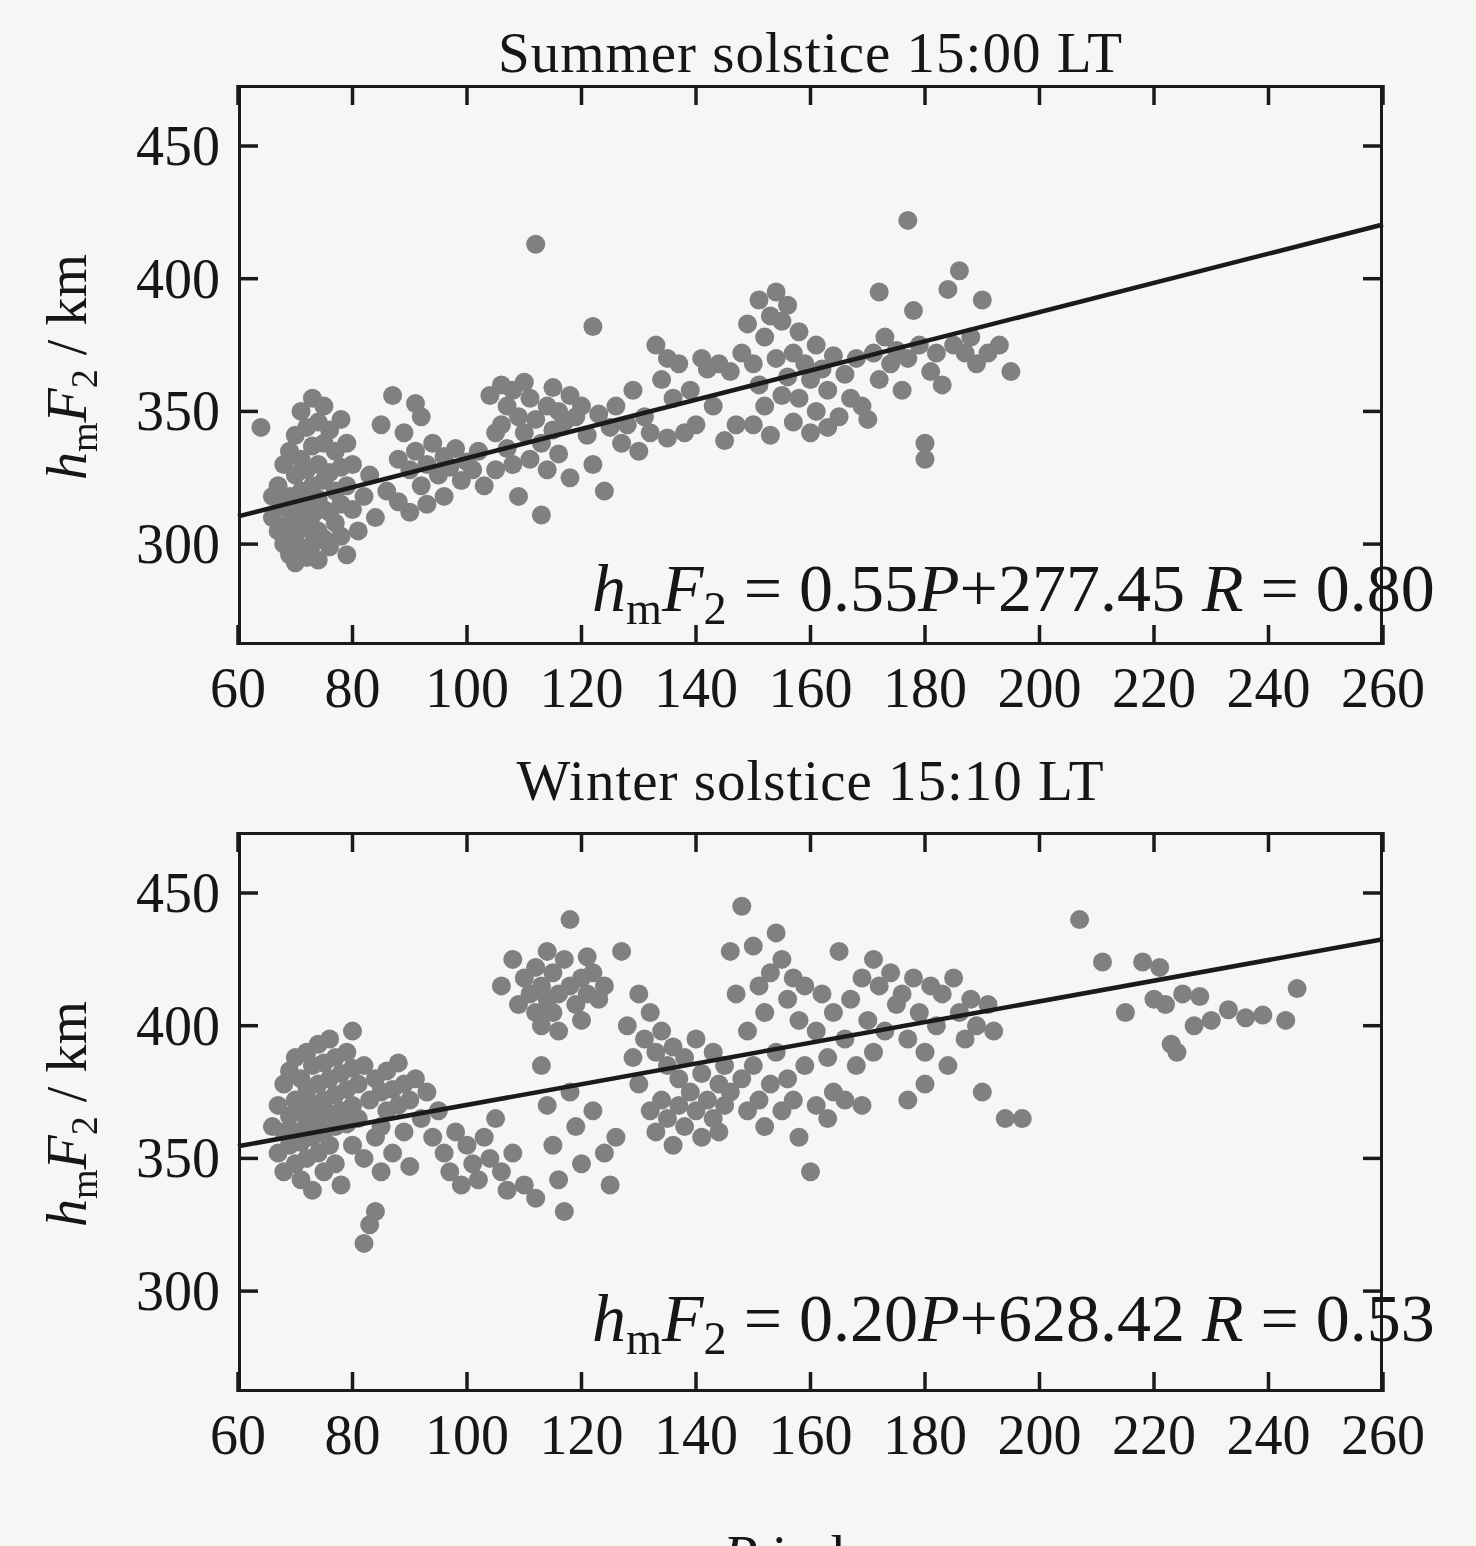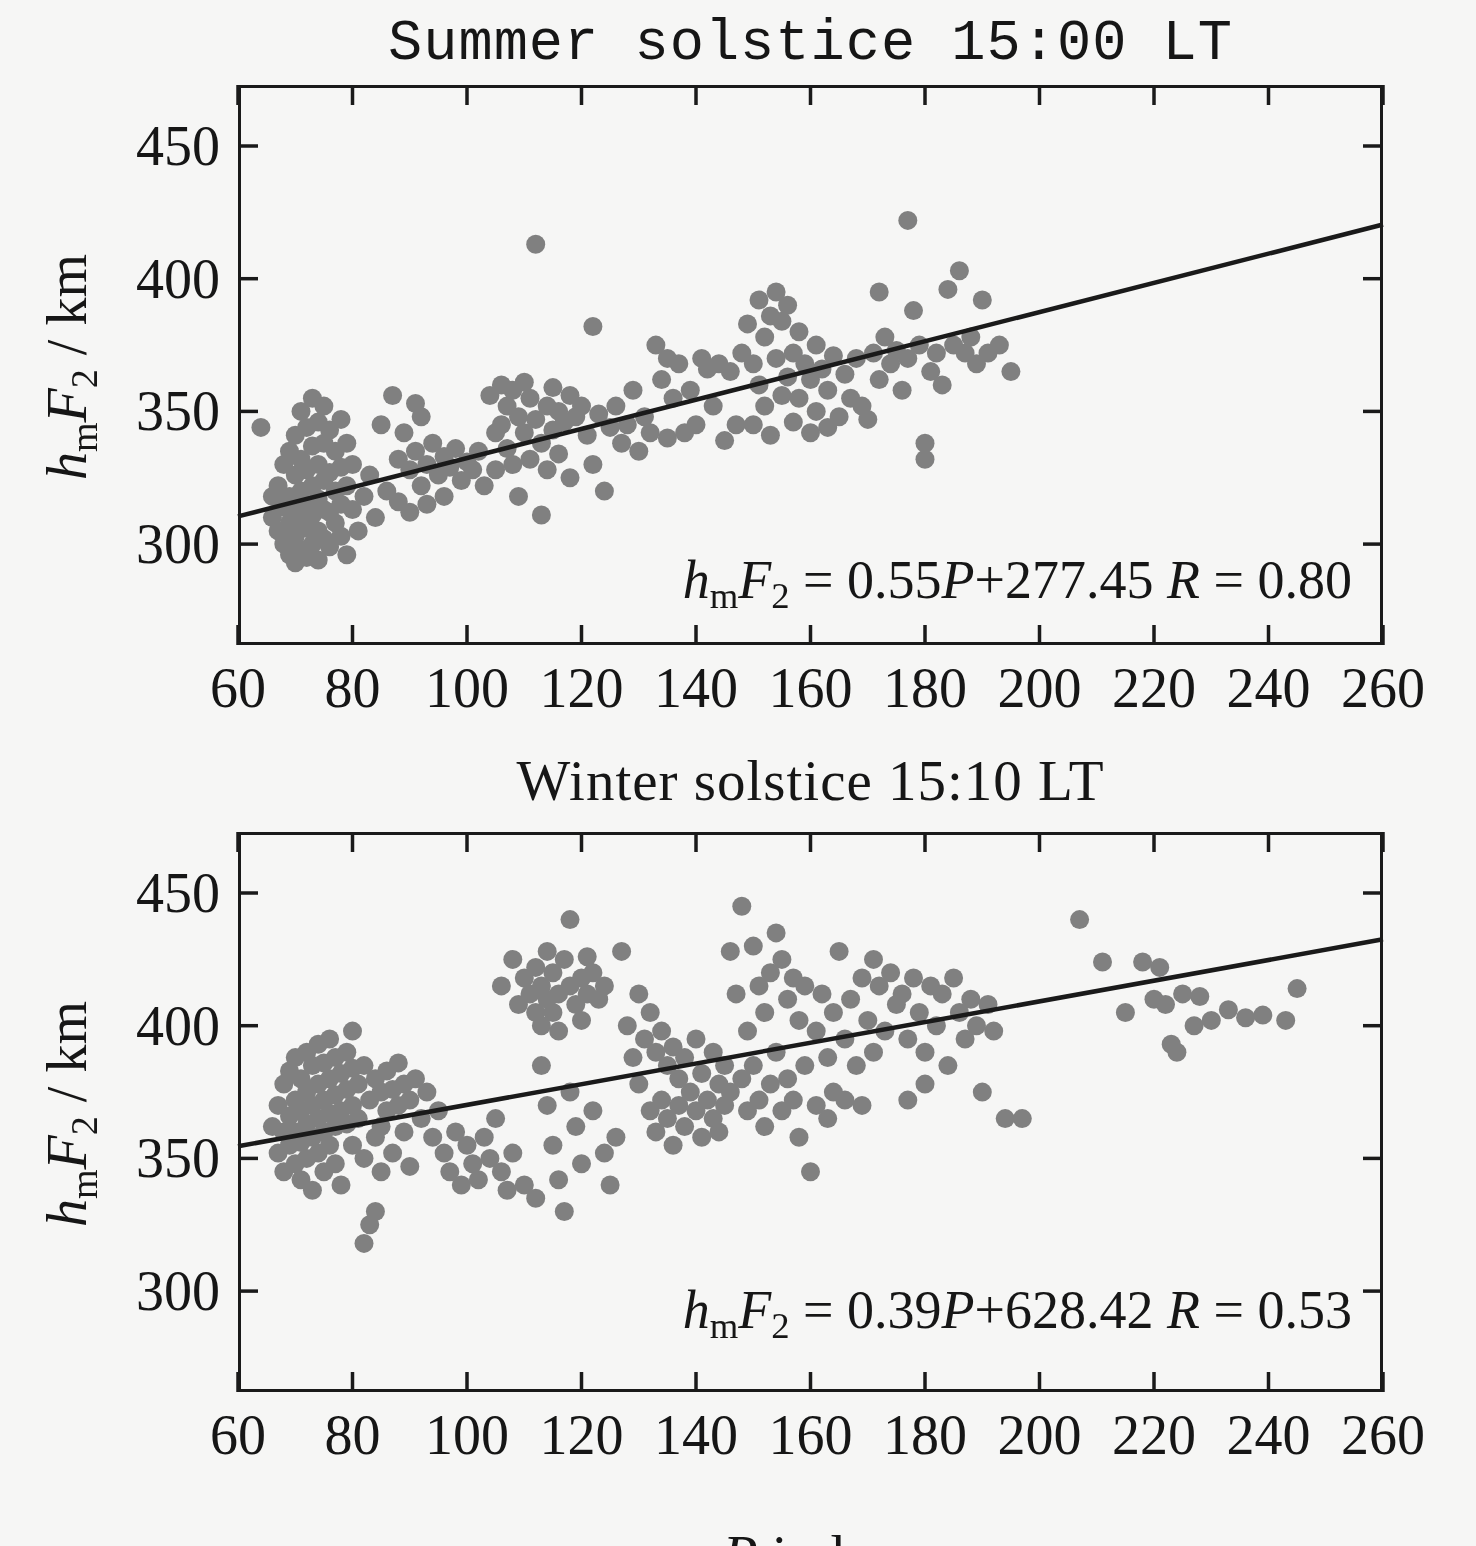--- a/index.html
+++ b/index.html
@@ -23,40 +23,40 @@
   .ylab{
     width:560px;height:60px;
     text-align:center;
     font-size:56px;
     transform:rotate(-90deg);
     white-space:nowrap;
   }
   .annot{
     width:760px;
     text-align:right;
-    font-size:54px;
+    font-size:68px;
     white-space:nowrap;
   }
   .xlab{
     width:1145px;left:238px;
     text-align:center;
     font-size:57px;
   }
   .it{font-style:italic;}
   .sb{font-size:0.68em;vertical-align:-0.28em;}
   text.ticklab{
     font-family:"Liberation Serif", serif;
     font-size:56px;
     fill:#161616;
   }
 </style>
 </head>
 <body>
 
-<div class="abs panel-title" style="top:12px;font-family:Liberation Mono, monospace;">Summer solstice 15:00 LT</div>
+<div class="abs panel-title" style="top:20px;">Summer solstice 15:00 LT</div>
 
 <svg class="plot" style="top:85px;" width="1145" height="560">
     <circle cx="22.9" cy="342.4" r="9.5" fill="#808080"></circle>
     <circle cx="34.4" cy="411.4" r="9.5" fill="#808080"></circle>
     <circle cx="34.4" cy="432.6" r="9.5" fill="#808080"></circle>
     <circle cx="40.1" cy="400.8" r="9.5" fill="#808080"></circle>
     <circle cx="40.1" cy="445.9" r="9.5" fill="#808080"></circle>
     <circle cx="45.8" cy="379.5" r="9.5" fill="#808080"></circle>
     <circle cx="45.8" cy="422.0" r="9.5" fill="#808080"></circle>
     <circle cx="45.8" cy="459.1" r="9.5" fill="#808080"></circle>
@@ -611,15 +611,15 @@
     <line x1="1145" y1="193.7" x2="1125" y2="193.7" stroke="#1a1a1a" stroke-width="3.5"></line>
     <text class="ticklab" x="-18" y="212.7" text-anchor="end">400</text>
     <line x1="0" y1="61.0" x2="20" y2="61.0" stroke="#1a1a1a" stroke-width="3.5"></line>
     <line x1="1145" y1="61.0" x2="1125" y2="61.0" stroke="#1a1a1a" stroke-width="3.5"></line>
     <text class="ticklab" x="-18" y="80.0" text-anchor="end">450</text>
     <rect x="1.5" y="1.5" width="1142" height="557" fill="none" stroke="#1a1a1a" stroke-width="3"></rect>
   </svg>
 
 <div class="abs ylab" style="left:-215px;top:1084px;"><span class="it">h</span><span class="sb">m</span><span class="it">F</span><span class="sb">2</span><span> / km</span></div>
 
-<div class="abs annot" style="left:592px;top:1279px;"><span class="it">h</span><span class="sb">m</span><span class="it">F</span><span class="sb">2</span><span> = 0.39</span><span class="it">P</span><span>+628.42 </span><span class="it">R</span><span> = 0.53</span></div>
+<div class="abs annot" style="left:592px;top:1279px;"><span class="it">h</span><span class="sb">m</span><span class="it">F</span><span class="sb">2</span><span> = 0.20</span><span class="it">P</span><span>+628.42 </span><span class="it">R</span><span> = 0.53</span></div>
 
 <div class="abs xlab" style="top:1478px;margin-top:45px;"><span class="it">P</span><span> index</span></div>
 
 </body></html>

